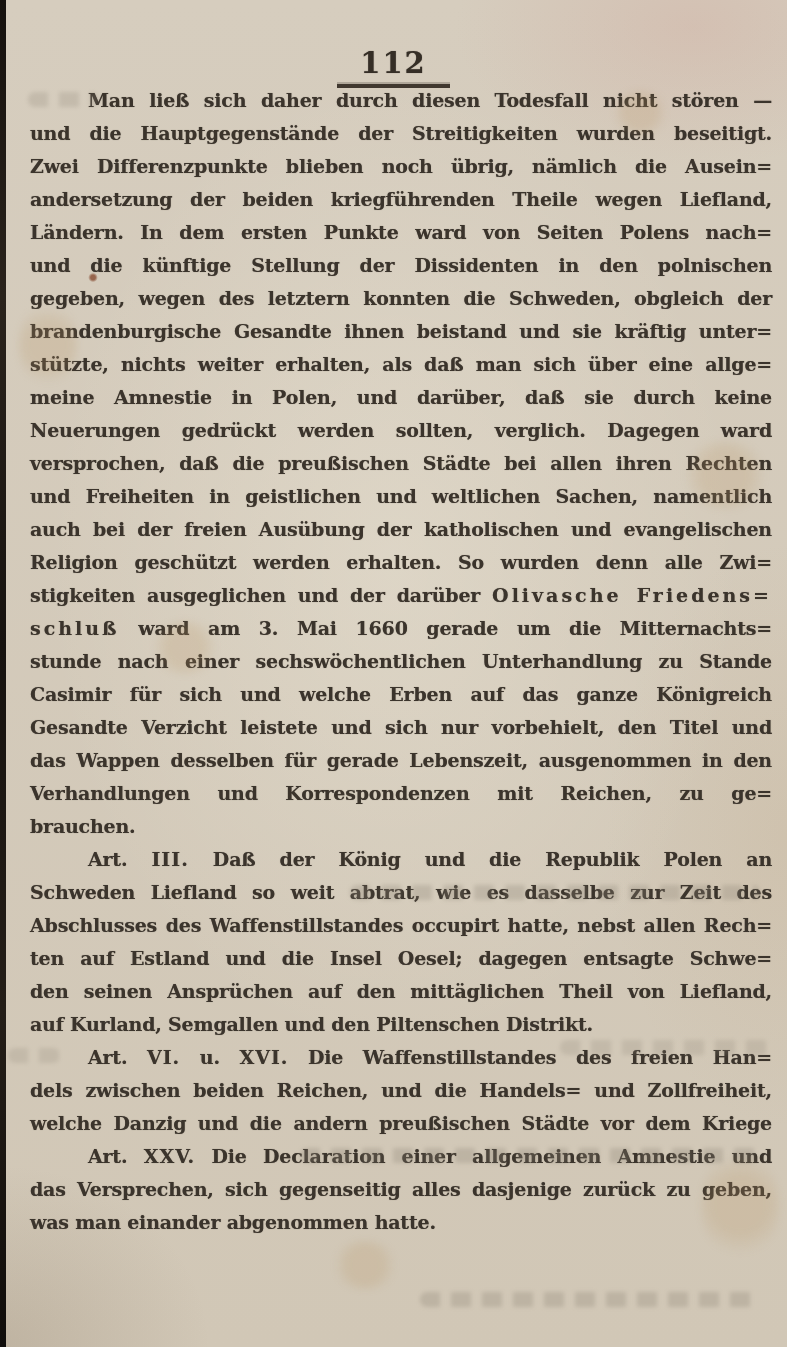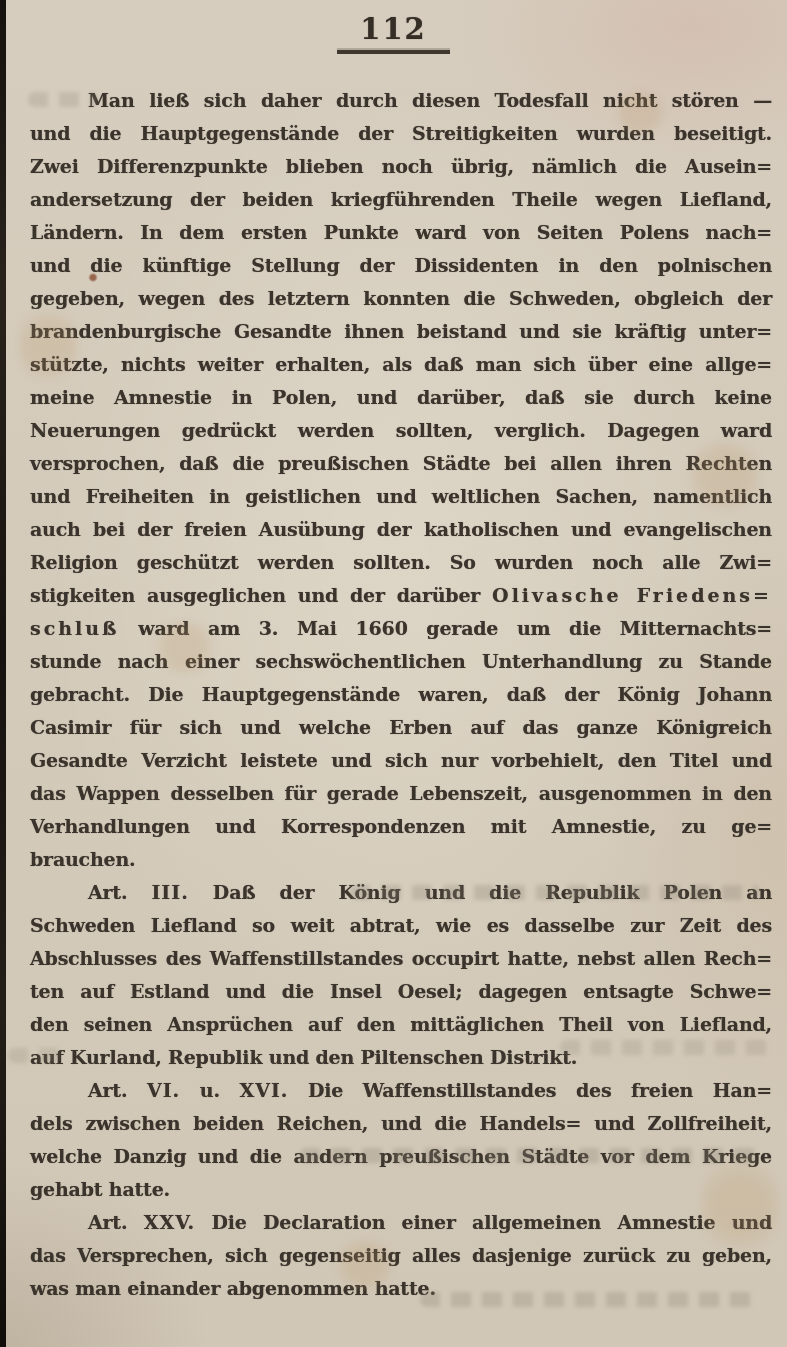--- a/index.html
+++ b/index.html
@@ -19,20 +19,21 @@
   .scan-edge {
     position: absolute; left: 0; top: 0; width: 6px; height: 100%;
     background: linear-gradient(to bottom, #15110e, #2a231c 22%, #16120f 48%, #241e18 75%, #0f0c0a);
     filter: blur(0.4px);
   }
   .page-header { position: absolute; top: 12px; left: 0; width: 100%; text-align: center; }
   .page-number {
     font-size: 29px; font-weight: bold; color: #352e26;
     letter-spacing: 2px;
     text-shadow: 0 0 1px rgba(53,46,38,0.55);
+    margin-top: 34px;
   }
   .header-rule {
     width: 113px; height: 4px; margin: 4px auto 0;
     background: #40382f;
     box-shadow: 0 -2px 0 rgba(64,56,47,0.25);
   }
   .page-body {
     position: absolute; left: 30px; top: 84px; width: 742px;
   }
   .line {
@@ -80,40 +81,38 @@
       <div class="line"><span>Ländern.  In dem ersten Punkte ward von Seiten Polens nach=</span></div>
       <div class="line"><span>und die künftige Stellung der Dissidenten in den polnischen</span></div>
       <div class="line"><span>gegeben, wegen des letztern konnten die Schweden, obgleich der</span></div>
       <div class="line"><span>brandenburgische Gesandte ihnen beistand und sie kräftig unter=</span></div>
       <div class="line"><span>stützte, nichts weiter erhalten, als daß man sich über eine allge=</span></div>
       <div class="line"><span>meine Amnestie in Polen, und darüber, daß sie durch keine</span></div>
       <div class="line"><span>Neuerungen gedrückt werden sollten, verglich.  Dagegen ward</span></div>
       <div class="line"><span>versprochen, daß die preußischen Städte bei allen ihren Rechten</span></div>
       <div class="line"><span>und Freiheiten in geistlichen und weltlichen Sachen, namentlich</span></div>
       <div class="line"><span>auch bei der freien Ausübung der katholischen und evangelischen</span></div>
-      <div class="line"><span>Religion geschützt werden sollten.  So wurden noch alle Zwi=</span></div>
+      <div class="line"><span>Religion geschützt werden erhalten.  So wurden denn alle Zwi=</span></div>
       <div class="line"><span>stigkeiten ausgeglichen und der darüber </span><span class="sperr">Olivasche Friedens=</span></div>
       <div class="line"><span class="sperr">schluß</span><span> ward am 3. Mai 1660 gerade um die Mitternachts=</span></div>
       <div class="line"><span>stunde nach einer sechswöchentlichen Unterhandlung zu Stande</span></div>
-      <div class="line"><span>gebracht.  Die Hauptgegenstände waren, daß der König Johann</span></div>
       <div class="line"><span>Casimir für sich und welche Erben auf das ganze Königreich</span></div>
       <div class="line"><span>Gesandte Verzicht leistete und sich nur vorbehielt, den Titel und</span></div>
       <div class="line"><span>das Wappen desselben für gerade Lebenszeit, ausgenommen in den</span></div>
-      <div class="line"><span>Verhandlungen und Korrespondenzen mit Amnestie, zu ge=</span></div>
+      <div class="line"><span>Verhandlungen und Korrespondenzen mit Reichen, zu ge=</span></div>
       <div class="line nojust"><span>brauchen.</span></div>
       <div class="line indent"><span>Art. </span><span class="antiqua">III.</span><span> Daß der König und die Republik Polen an</span></div>
       <div class="line"><span>Schweden Liefland so weit abtrat, wie es dasselbe zur Zeit des</span></div>
       <div class="line"><span>Abschlusses des Waffenstillstandes occupirt hatte, nebst allen Rech=</span></div>
       <div class="line"><span>ten auf Estland und die Insel Oesel; dagegen entsagte Schwe=</span></div>
       <div class="line"><span>den seinen Ansprüchen auf den mittäglichen Theil von Liefland,</span></div>
-      <div class="line nojust"><span>auf Kurland, Republik und den Piltenschen Distrikt.</span></div>
+      <div class="line nojust"><span>auf Kurland, Semgallen und den Piltenschen Distrikt.</span></div>
       <div class="line indent"><span>Art. </span><span class="antiqua">VI.</span><span> u. </span><span class="antiqua">XVI.</span><span> Die Waffenstillstandes des freien Han=</span></div>
       <div class="line"><span>dels zwischen beiden Reichen, und die Handels= und Zollfreiheit,</span></div>
       <div class="line"><span>welche Danzig und die andern preußischen Städte vor dem Kriege</span></div>
-      <div class="line nojust"><span>gehabt hatte.</span></div>
       <div class="line indent"><span>Art. </span><span class="antiqua">XXV.</span><span> Die Declaration einer allgemeinen Amnestie und</span></div>
       <div class="line"><span>das Versprechen, sich gegenseitig alles dasjenige zurück zu geben,</span></div>
       <div class="line nojust"><span>was man einander abgenommen hatte.</span></div>
     </div>
 
   <div class="ghost" style="left:350px; top:885px; width:410px;"></div>
   <div class="ghost" style="left:8px;   top:1048px; width:52px; opacity:0.4;"></div>
   <div class="ghost" style="left:560px; top:1040px; width:210px; opacity:0.4;"></div>
   <div class="ghost" style="left:300px; top:1148px; width:460px;"></div>
   <div class="ghost" style="left:420px; top:1292px; width:340px;"></div>

